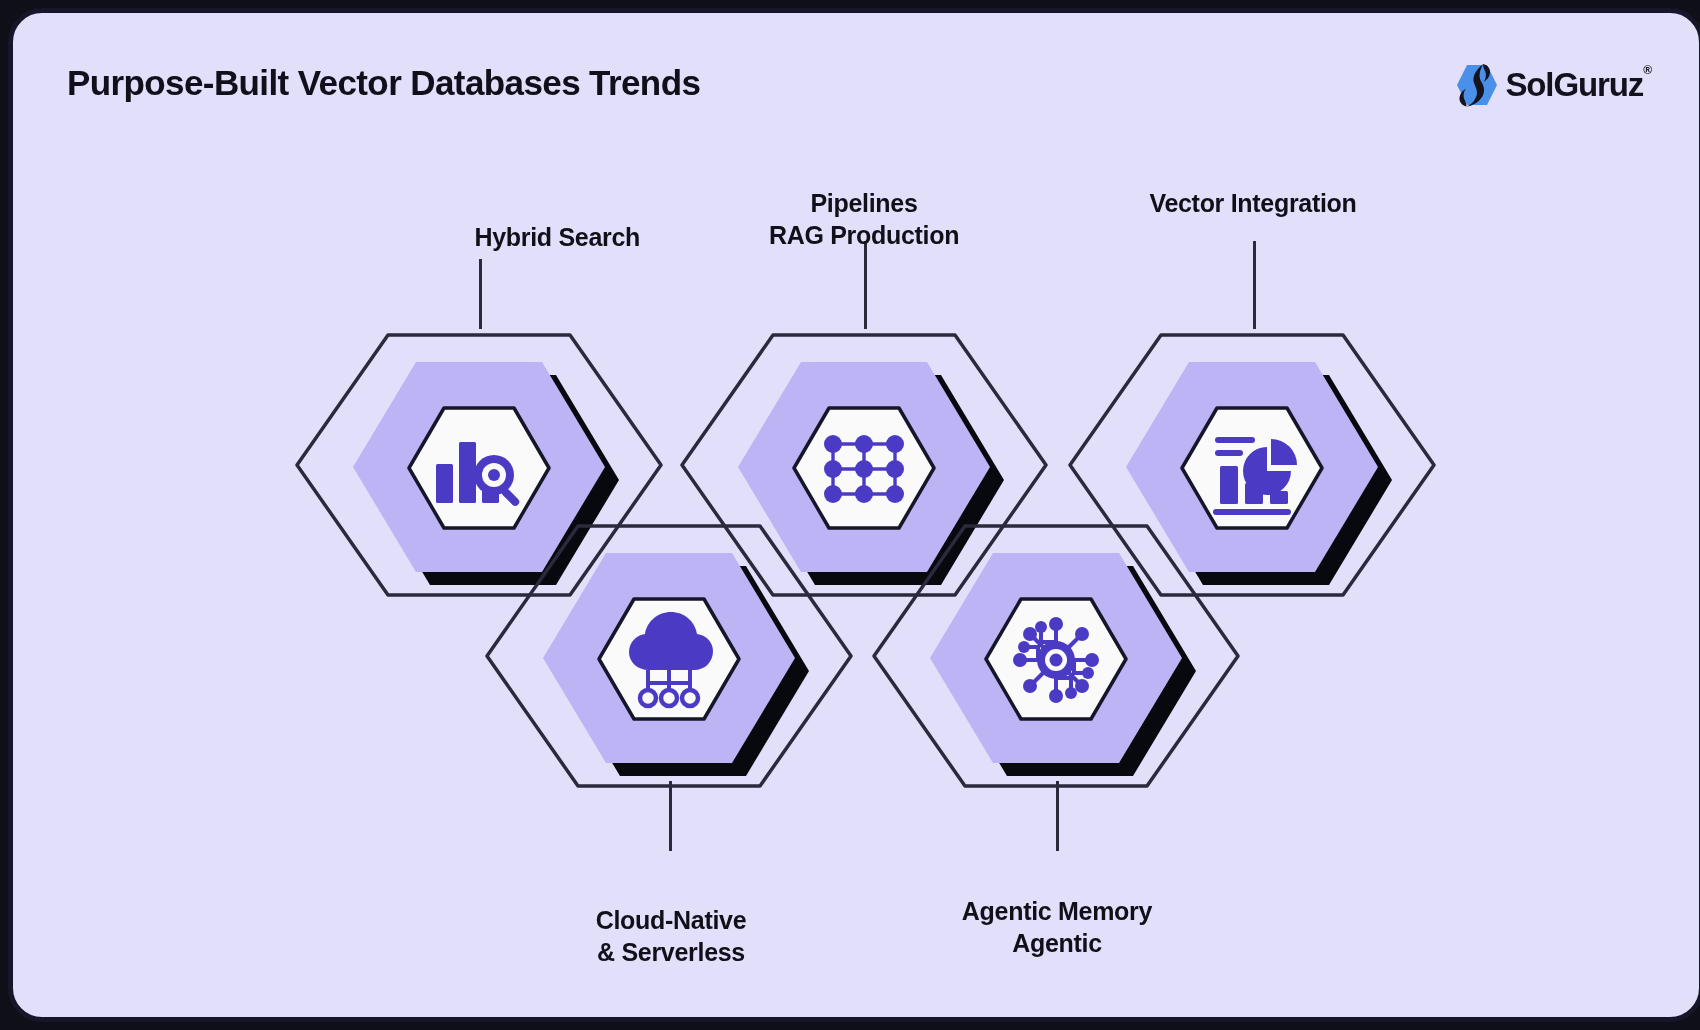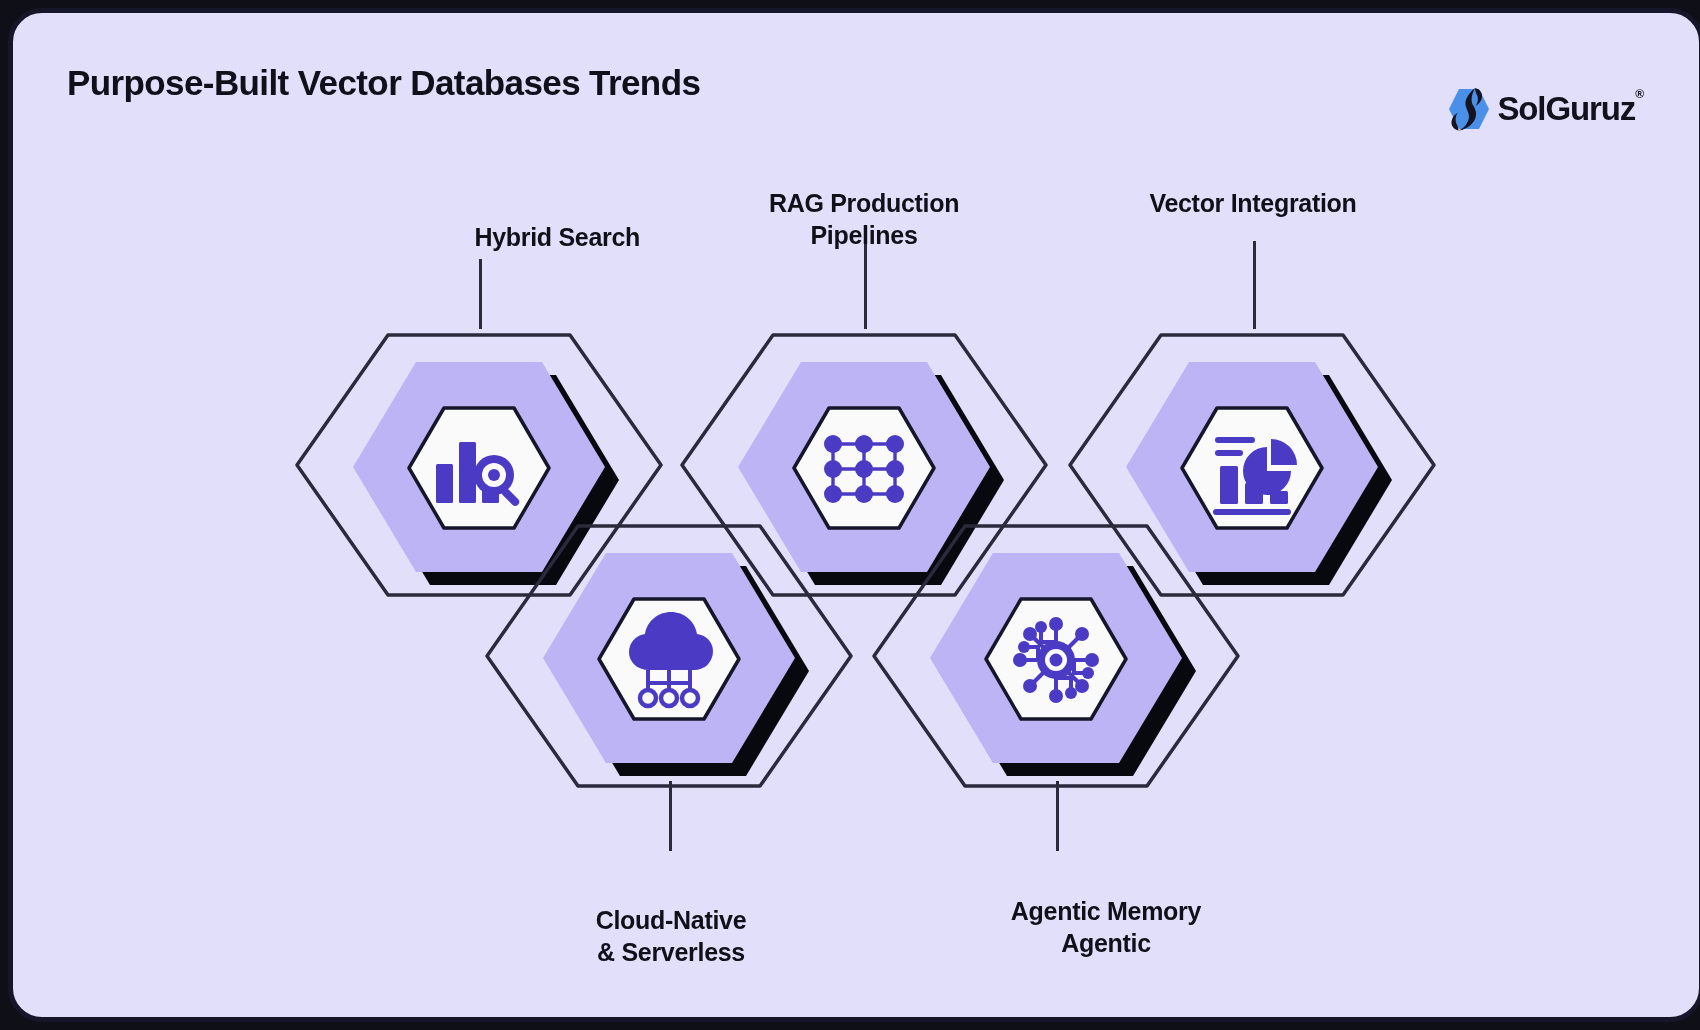--- a/index.html
+++ b/index.html
@@ -38,26 +38,25 @@
     top: 50px;
     font-size: 35px;
     font-weight: bold;
     color: #100f1a;
     letter-spacing: -0.6px;
     white-space: nowrap;
   }
 
   #logo {
     position: absolute;
-    right: 56px;
+    right: 48px;
     top: 48px;
     display: flex;
     align-items: center;
     gap: 4px;
-    margin-top: 24px;
   }
   #logo-mark { width: 48px; height: 48px; display: block; }
   #logo-text {
     font-size: 33px;
     font-weight: bold;
     color: #12111c;
     letter-spacing: -1.1px;
     position: relative;
     white-space: nowrap;
   }
@@ -280,32 +279,32 @@
           </g>
         </g>
       </svg>
     </div>
 
     <div class="node-label" style="left:307px; top:208px;text-align:right;">
       <div>Hybrid Search</div>
     </div>
 
     <div class="node-label" style="left:691px; top:174px;">
+      <div>Pipelines</div>
       <div>RAG Production</div>
-      <div>Pipelines</div>
     </div>
 
     <div class="node-label" style="left:1080px; top:174px;">
       <div>Vector Integration</div>
     </div>
 
     <div class="node-label" style="left:498px; top:882px;margin-top:9px;">
       <div>Cloud-Native</div>
       <div>&amp; Serverless</div>
     </div>
 
-    <div class="node-label" style="left:933px; top:882px;">
+    <div class="node-label" style="left:884px; top:882px;">
       <div>Agentic Memory</div>
       <div>Agentic</div>
     </div>
 
   </div>
 </div>
 
 </body></html>

